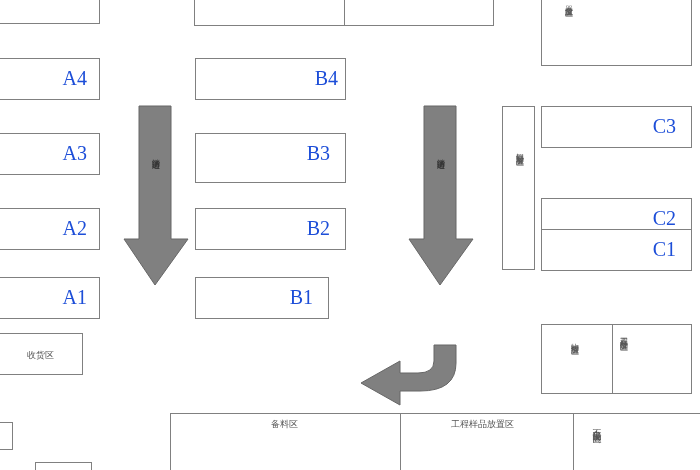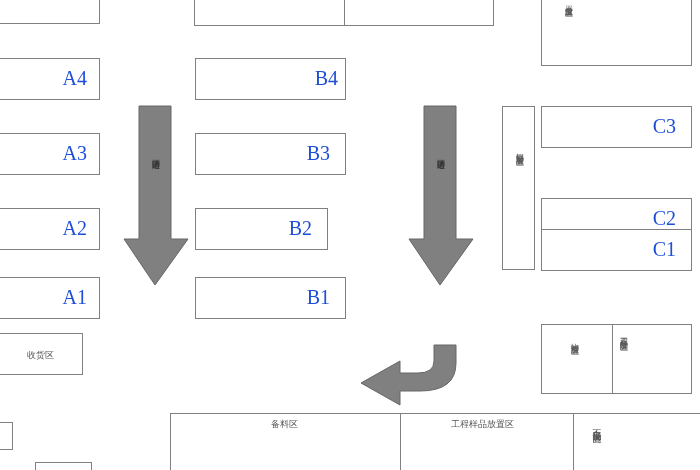--- a/index.html
+++ b/index.html
@@ -39,27 +39,27 @@
 
 <div class="box" style="left:194px;top:-12px;width:151px;height:38px;">
   <span class="lbl" style="right:15px;top:-6px;">B5</span>
 </div>
 <div class="box" style="left:344px;top:-12px;width:150px;height:38px;">
   <span class="lbl" style="right:15px;top:-6px;">B6</span>
 </div>
 <div class="box" style="left:195px;top:58px;width:151px;height:42px;">
   <span class="lbl" style="right:7px;top:9px;">B4</span>
 </div>
-<div class="box" style="left:195px;top:133px;width:151px;height:42px;">
+<div class="box" style="left:195px;top:133px;width:151px;height:50px;">
   <span class="lbl" style="right:15px;top:9px;">B3</span>
 </div>
-<div class="box" style="left:195px;top:208px;width:133px;height:42px;">
+<div class="box" style="left:195px;top:208px;width:151px;height:42px;">
   <span class="lbl" style="right:15px;top:9px;">B2</span>
 </div>
-<div class="box" style="left:195px;top:277px;width:151px;height:42px;">
+<div class="box" style="left:195px;top:277px;width:134px;height:42px;">
   <span class="lbl" style="right:15px;top:9px;">B1</span>
 </div>
 
 <svg class="arrow" style="left:122px;top:105px;" width="68" height="182" viewBox="0 0 68 182">
   <polygon points="17,1 49,1 49,134 66,134 33,180 2,134 17,134" fill="#808080" stroke="#666" stroke-width="1"></polygon>
 </svg>
 <span class="vtext" style="left:149px;top:152px;color:#333;">消防通道</span>
 
 <svg class="arrow" style="left:407px;top:105px;" width="68" height="182" viewBox="0 0 68 182">
   <polygon points="17,1 49,1 49,134 66,134 33,180 2,134 17,134" fill="#808080" stroke="#666" stroke-width="1"></polygon>

